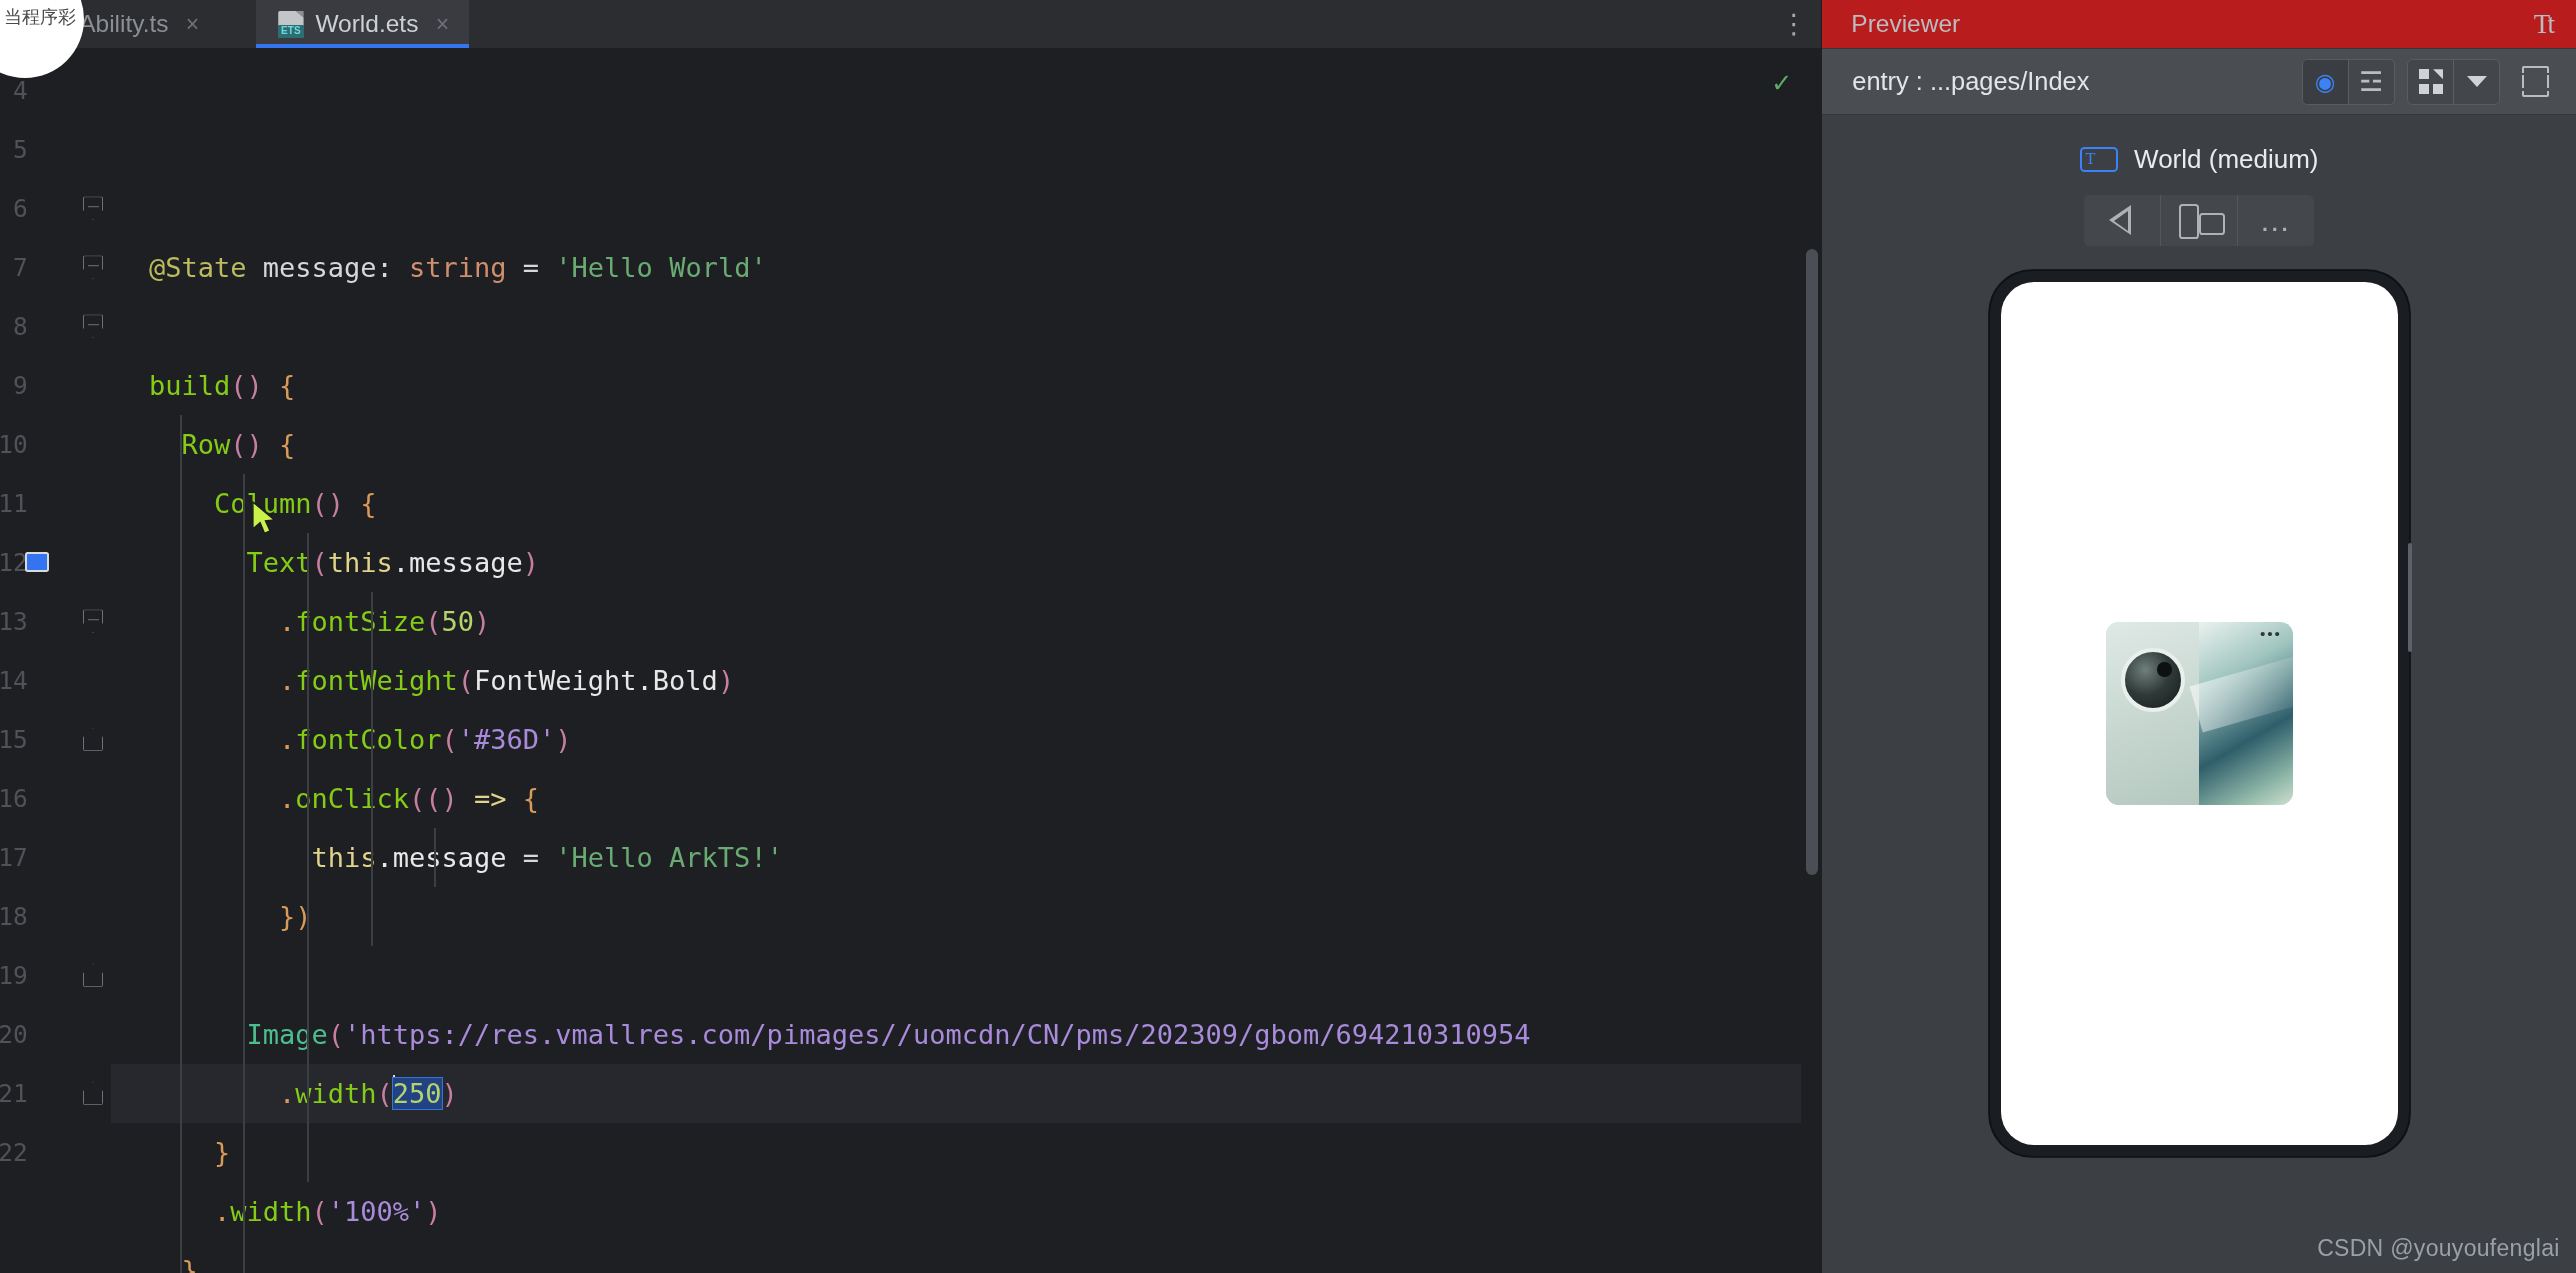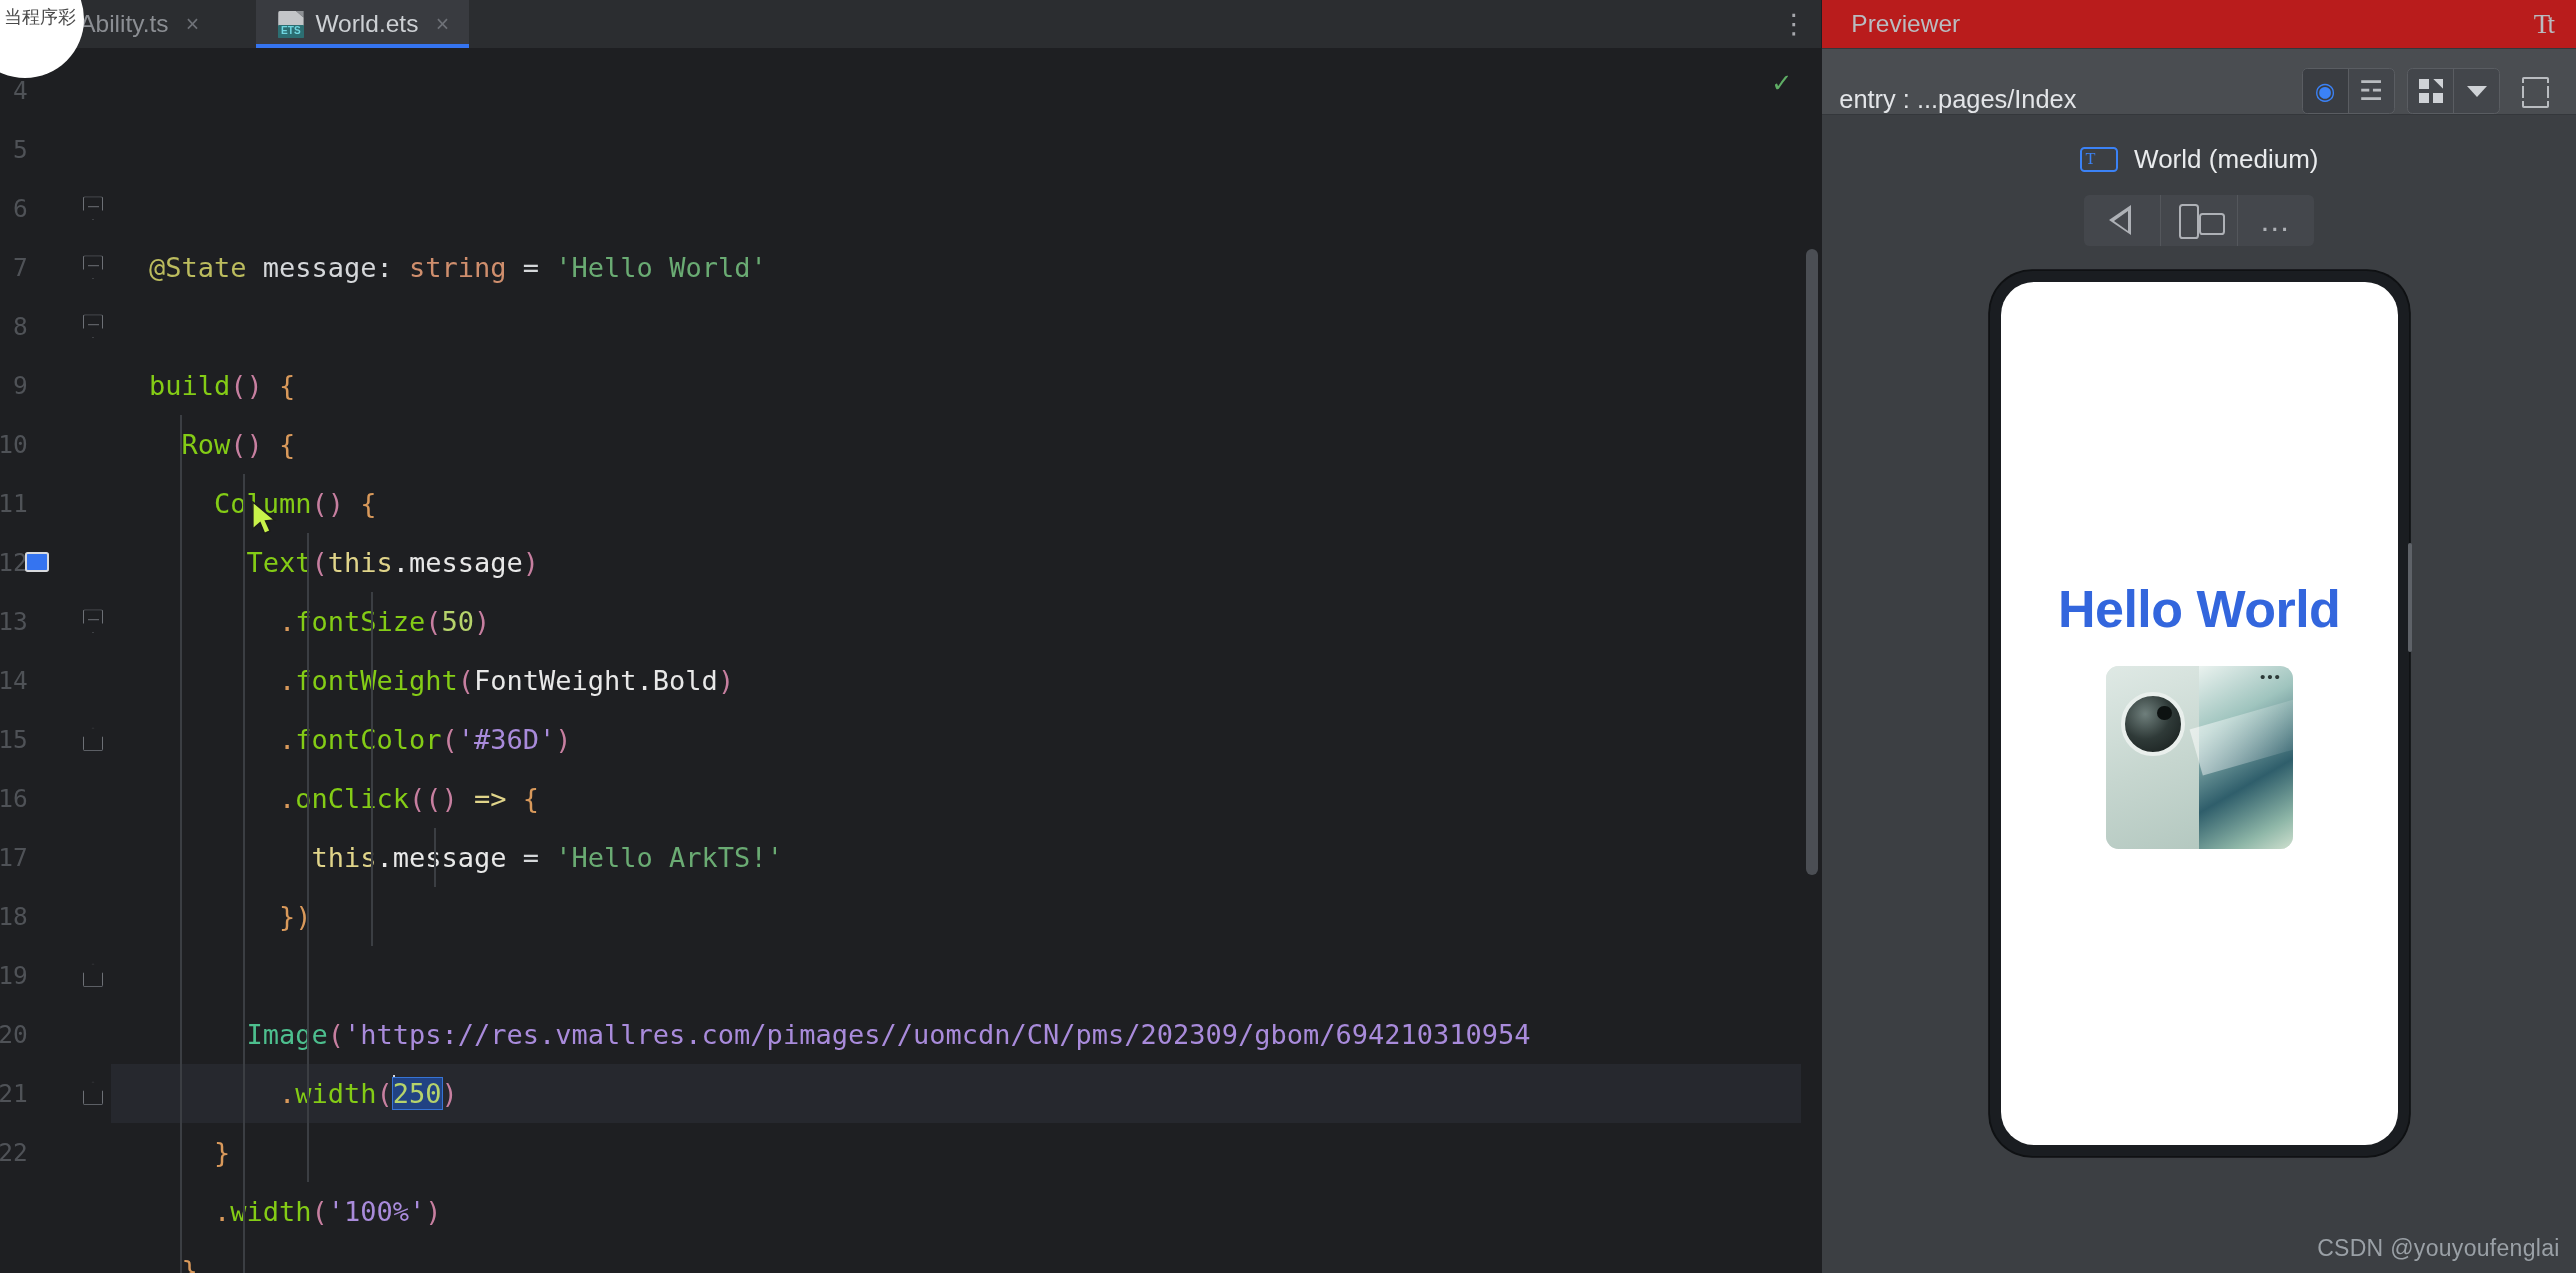--- a/index.html
+++ b/index.html
@@ -290,22 +290,22 @@
     font-family: "Liberation Serif", serif;
     letter-spacing: -2.7px;
     padding-right: 3.6px;
   }
 
   .prev-toolbar {
     height: 65px;
     flex: 0 0 auto;
     background: #4a4d51;
     display: flex;
-    align-items: flex-end;
-    padding: 0 18px 0 17px;
+    align-items: center;
+    padding: 0 18px 0 30px;
     gap: 12.7px;
     border-bottom: 0.9px solid #34373b;
   }
   .entry-label {
     font-size: 25.4px;
     color: #e3e5e8;
     flex: 1 1 auto;
     white-space: nowrap;
   }
   .btn-group {
@@ -734,21 +734,20 @@
               <i class="p2"></i>
             </span>
         </span>
         <span class="dev-ctl">
           <span class="icon-dots3">…</span>
         </span>
       </div>
 
       <div class="phone">
         <div class="phone-screen">
-          <div class="hello-text">Hello World</div>
           <div class="prod-img">
             <div class="prod-left">
               <span class="prod-camera"></span>
             </div>
             <div class="prod-right">
               <span class="prod-dots">•••</span>
             </div>
           </div>
         </div>
       </div>

